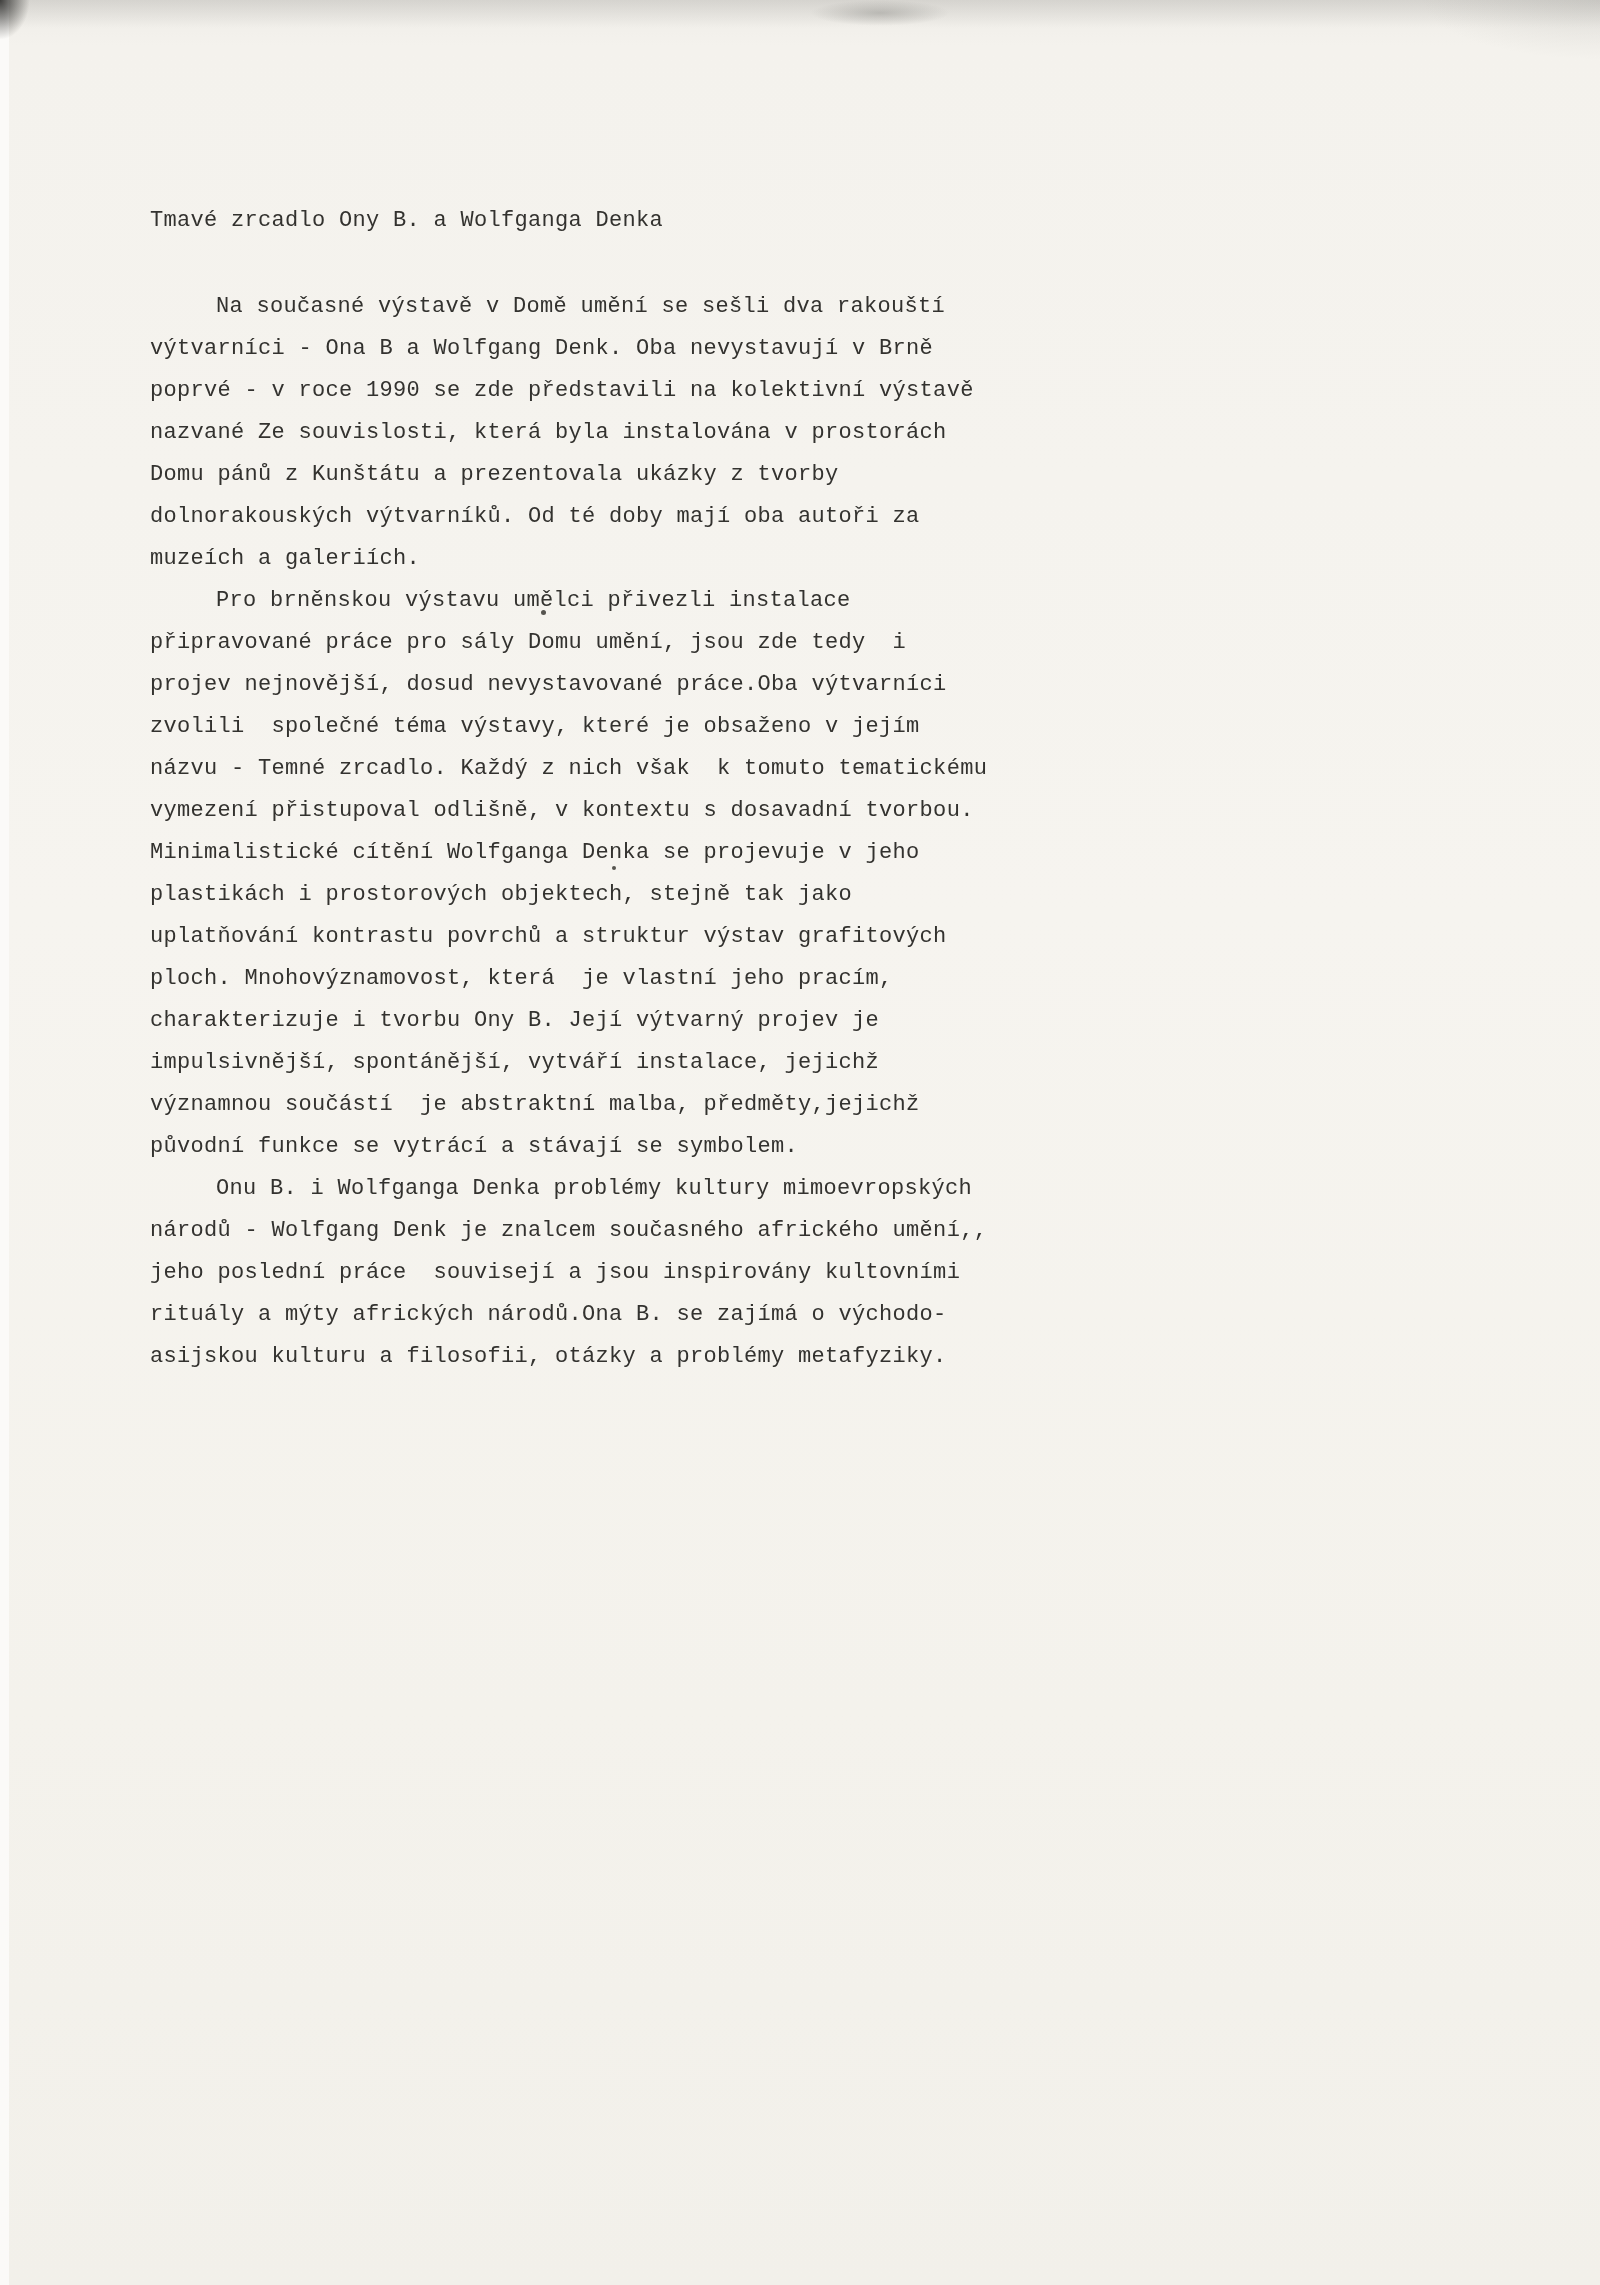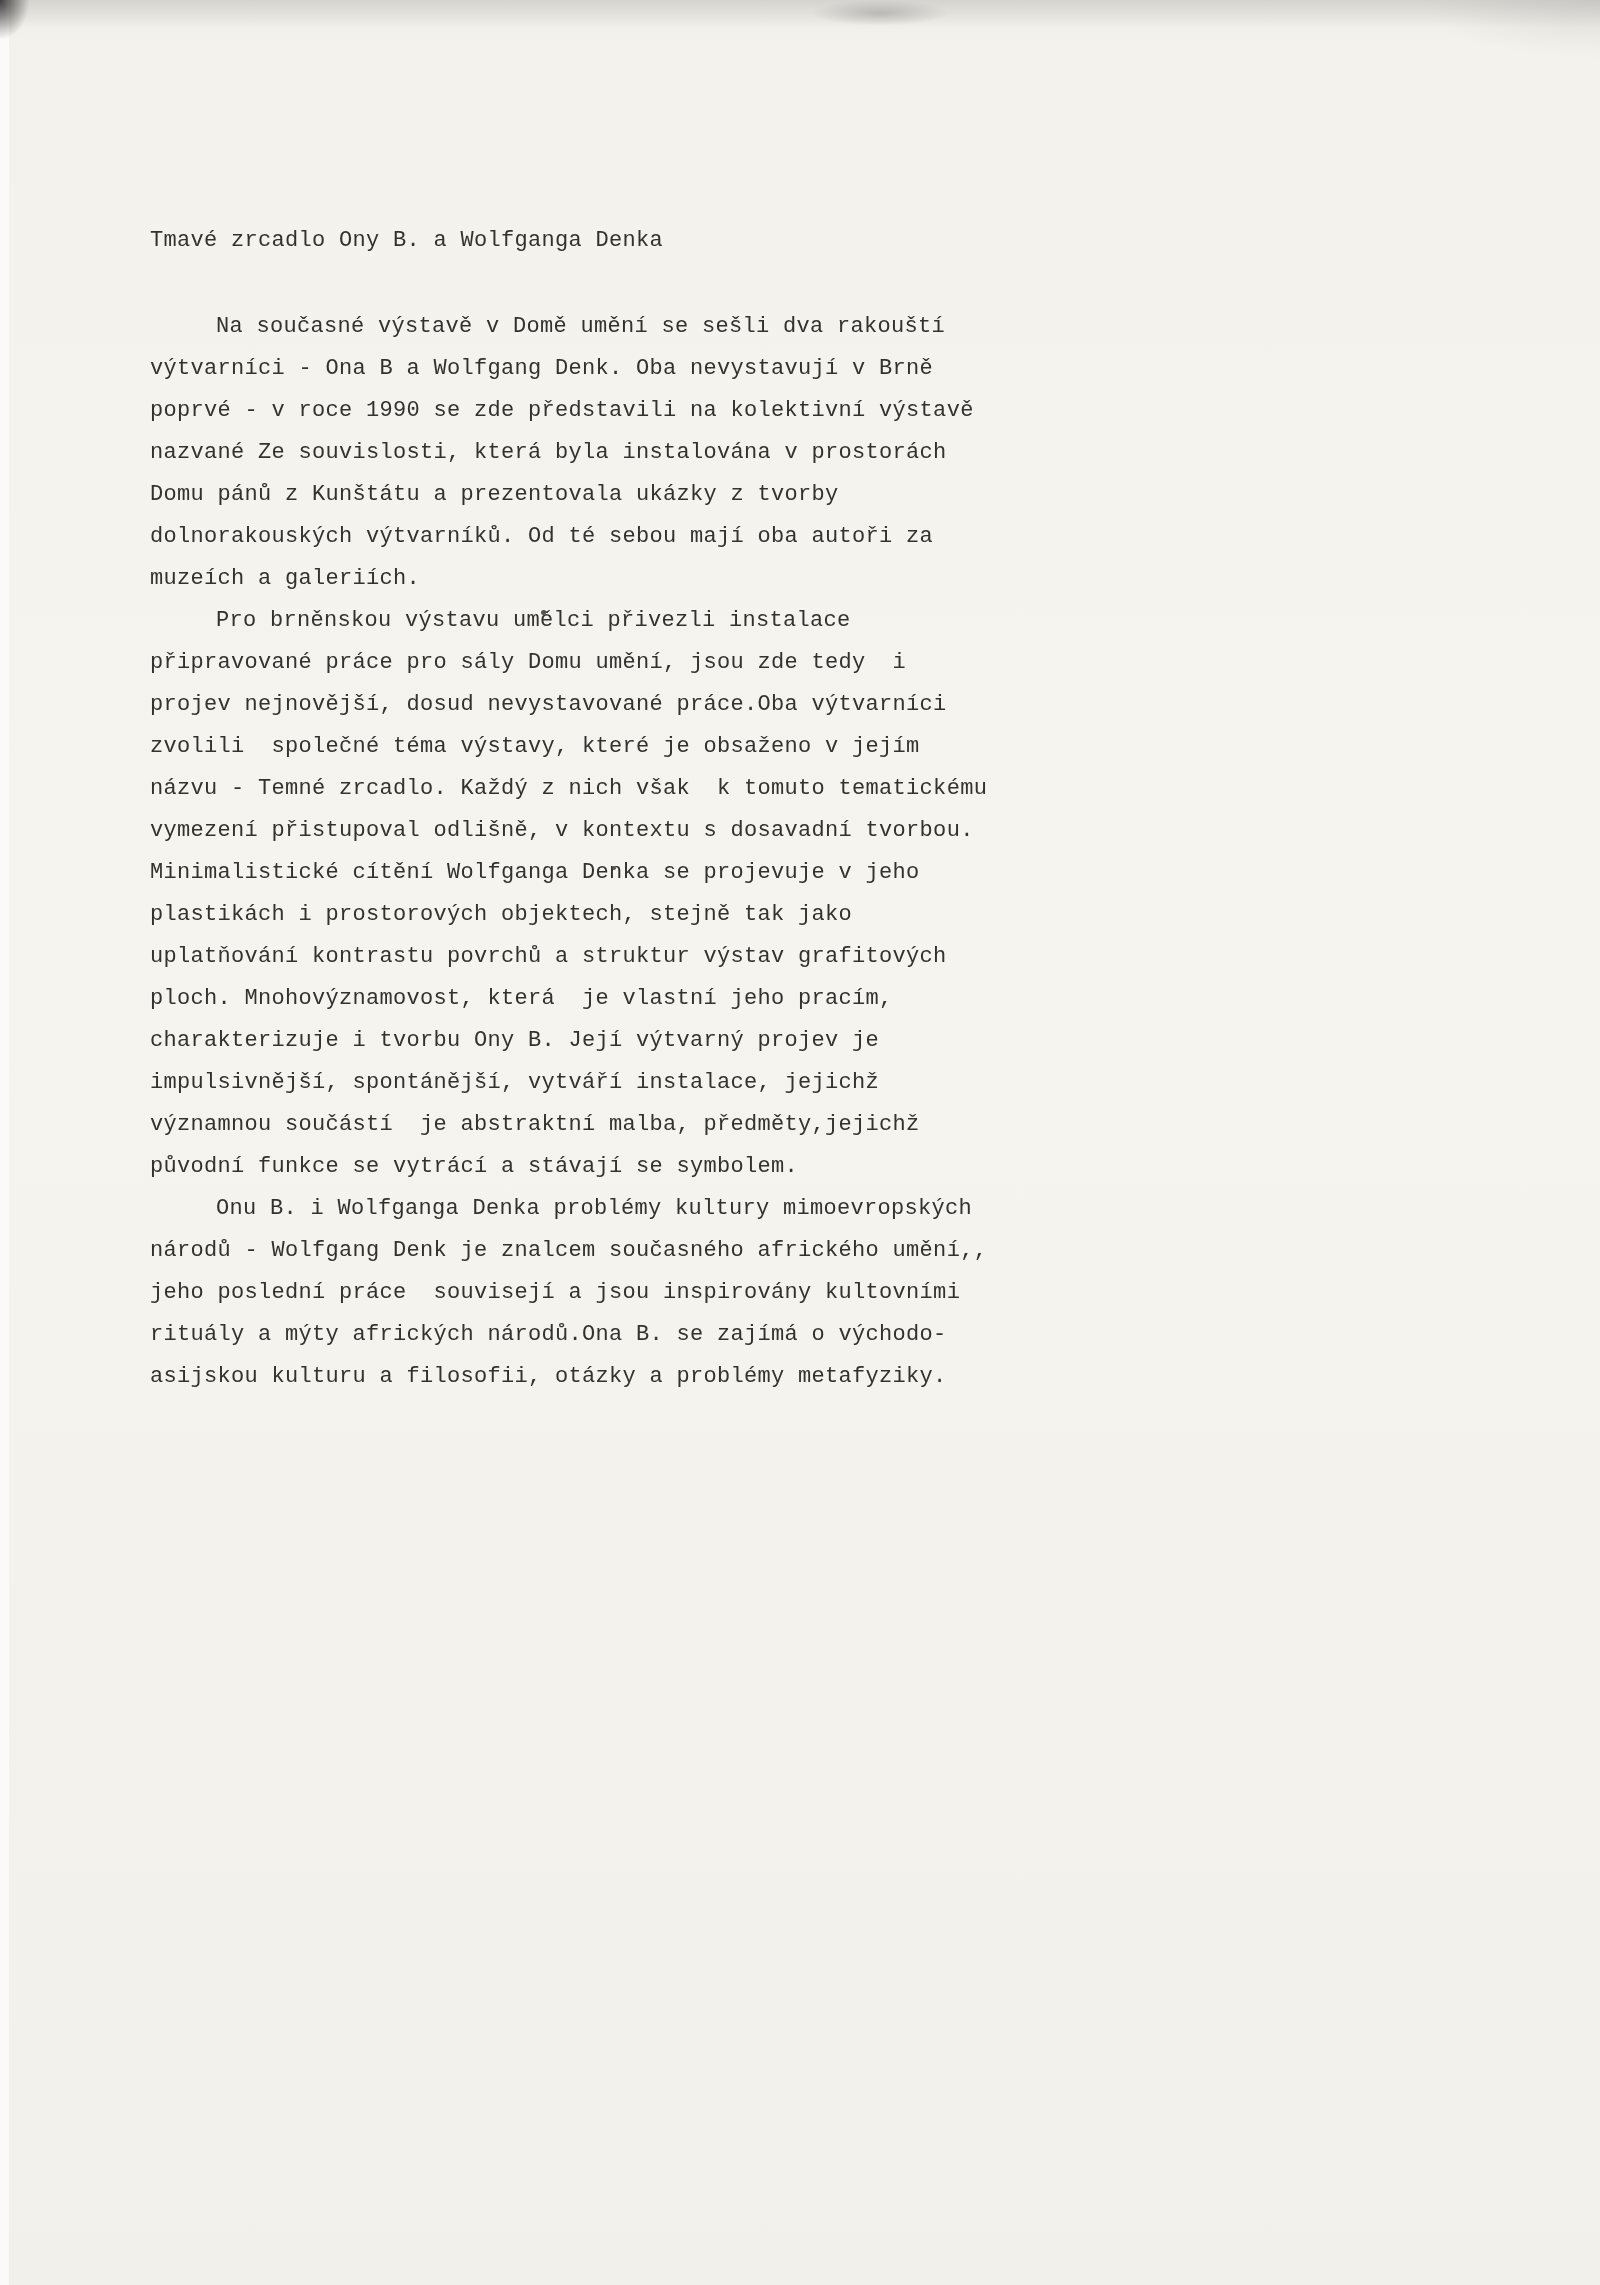--- a/index.html
+++ b/index.html
@@ -51,21 +51,20 @@
   }
   .doc {
     position: absolute;
     left: 150px;
     top: 200px;
     width: 920px;
     color: #33322f;
     font-size: 22px;
     line-height: 42px;
     letter-spacing: 0.3px;
-    margin-top: 20px;
   }
   .title {
     margin: 0 0 44px 0;
     font-size: 22px;
     font-weight: normal;
     white-space: pre;
   }
   .line {
     height: 42px;
     white-space: pre;
@@ -90,21 +89,21 @@
 <div class="smudge-right"></div>
 
 <div class="doc">
   <h1 class="title">Tmavé zrcadlo Ony B. a Wolfganga Denka</h1>
   <div>
       <div class="line indent">Na současné výstavě v Domě umění se sešli dva rakouští</div>
       <div class="line">výtvarníci - Ona B a Wolfgang Denk. Oba nevystavují v Brně</div>
       <div class="line">poprvé - v roce 1990 se zde představili na kolektivní výstavě</div>
       <div class="line">nazvané Ze souvislosti, která byla instalována v prostorách</div>
       <div class="line">Domu pánů z Kunštátu a prezentovala ukázky z tvorby</div>
-      <div class="line">dolnorakouských výtvarníků. Od té sebou mají oba autoři za</div>
+      <div class="line">dolnorakouských výtvarníků. Od té doby mají oba autoři za</div>
       <div class="line">muzeích a galeriích.</div>
       <div class="line indent">Pro brněnskou výstavu umělci přivezli instalace</div>
       <div class="line">připravované práce pro sály Domu umění, jsou zde tedy  i</div>
       <div class="line">projev nejnovější, dosud nevystavované práce.Oba výtvarníci</div>
       <div class="line">zvolili  společné téma výstavy, které je obsaženo v jejím</div>
       <div class="line">názvu - Temné zrcadlo. Každý z nich však  k tomuto tematickému</div>
       <div class="line">vymezení přistupoval odlišně, v kontextu s dosavadní tvorbou.</div>
       <div class="line">Minimalistické cítění Wolfganga Denka se projevuje v jeho</div>
       <div class="line">plastikách i prostorových objektech, stejně tak jako</div>
       <div class="line">uplatňování kontrastu povrchů a struktur výstav grafitových</div>

